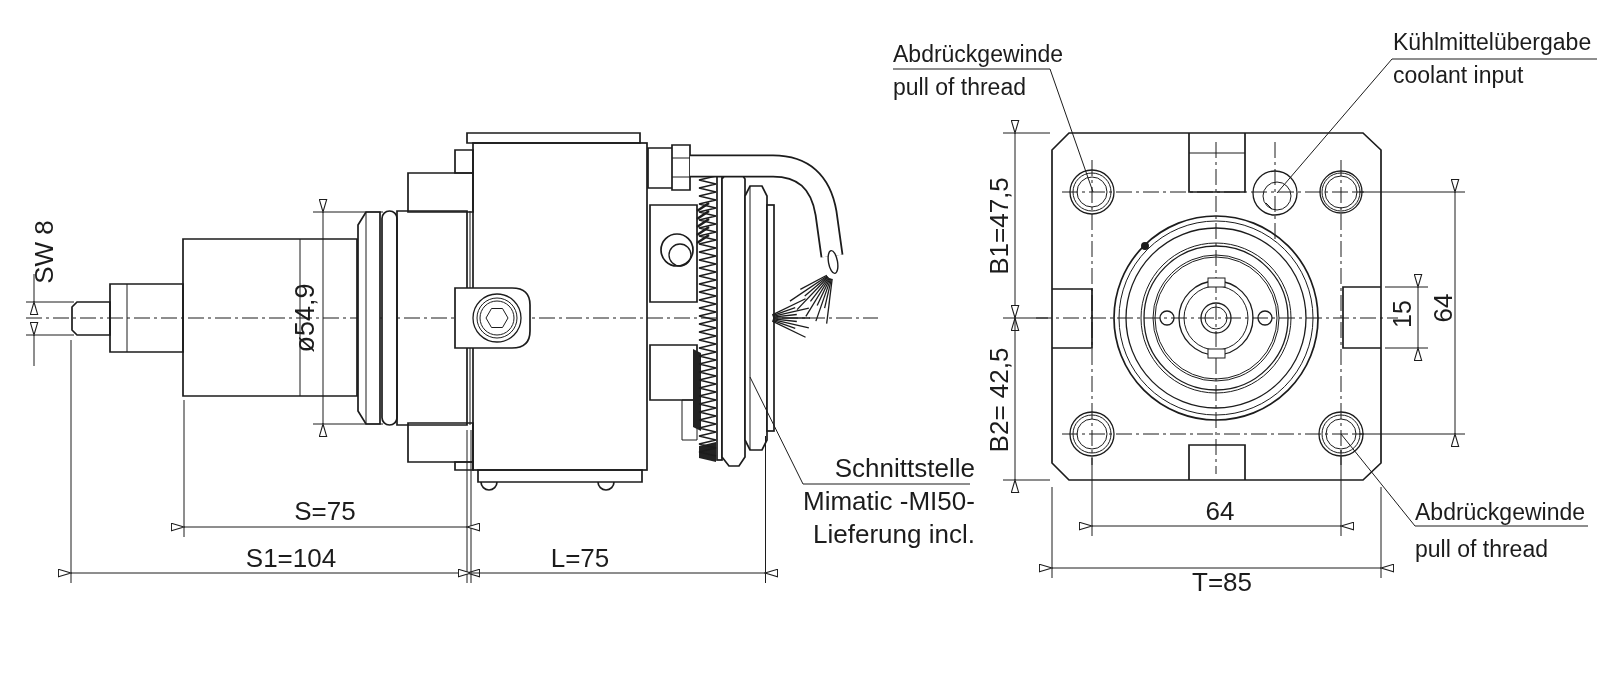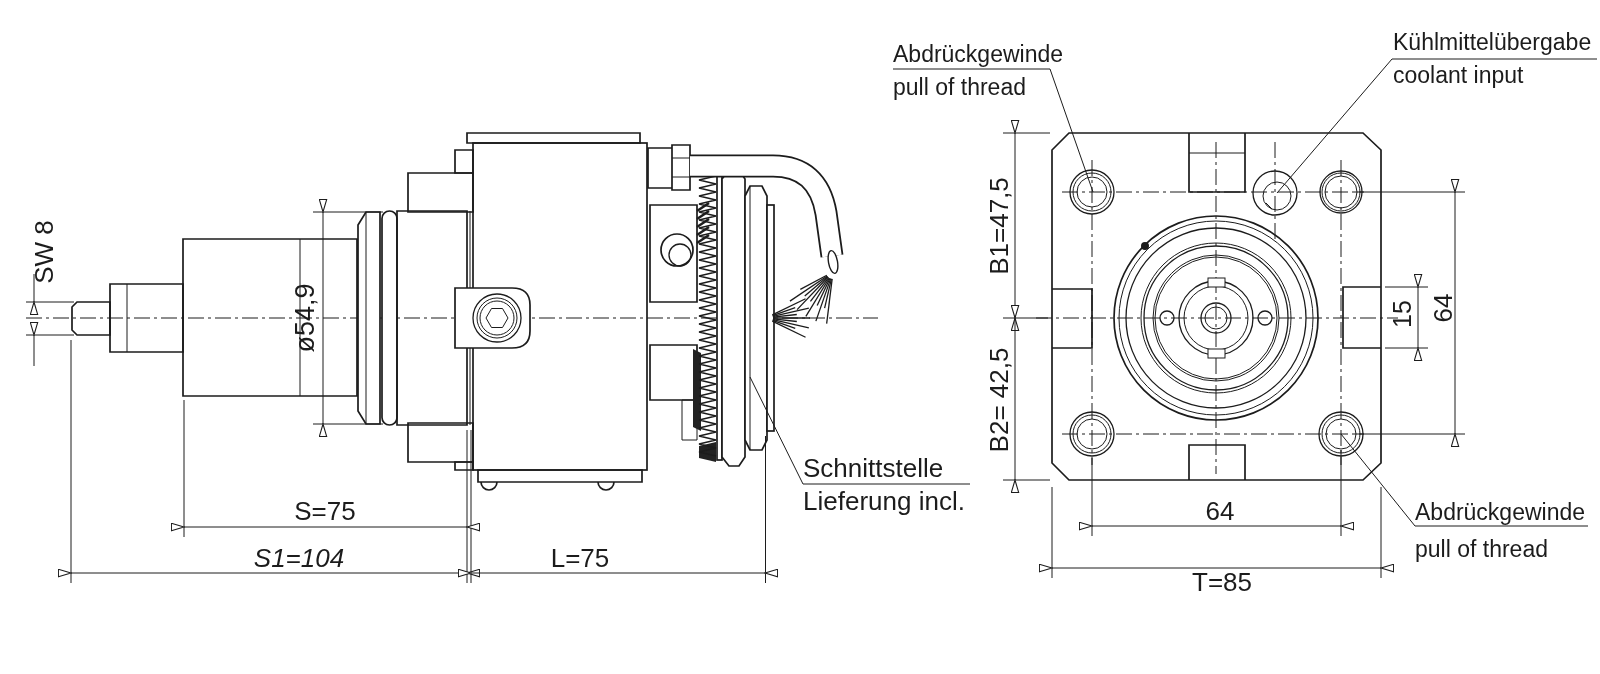--- a/index.html
+++ b/index.html
@@ -260,25 +260,26 @@
 
     <polyline class="thin" points="893,69 1050,69 1093,192"></polyline>
     <polyline class="thin" points="1597,59 1392,59 1277,193"></polyline>
     <polyline class="thin" points="1341,434 1415,526 1588,526"></polyline>
   </g>
 </svg>
 
 <div class="dim rot" style="left:44px; top:252px;">SW 8</div>
 <div class="dim rot" style="left:305px; top:318px; font-size:27px;">ø54,9</div>
 <div class="dim" style="left:325px; top:511px;text-align:right;">S=75</div>
-<div class="dim" style="left:299px; top:558px;font-style:italic;">S1=104</div>
+<div class="dim" style="left:291px; top:558px;">S1=104</div>
 <div class="dim" style="left:580px; top:558px;">L=75</div>
 
-<div class="note big" style="left:803px; top:452px;">
+<div class="note big" style="left:803px; top:452px;text-align:right;">
   <div>Schnittstelle</div>
+  <div>Mimatic -MI50-</div>
   <div>Lieferung incl.</div>
 </div>
 
 <div class="note" style="left:893px; top:38px;">
   <div>Abdrückgewinde</div>
   <div>pull of thread</div>
 </div>
 
 <div class="note" style="left:1393px; top:26px;">
   <div>Kühlmittelübergabe</div>

